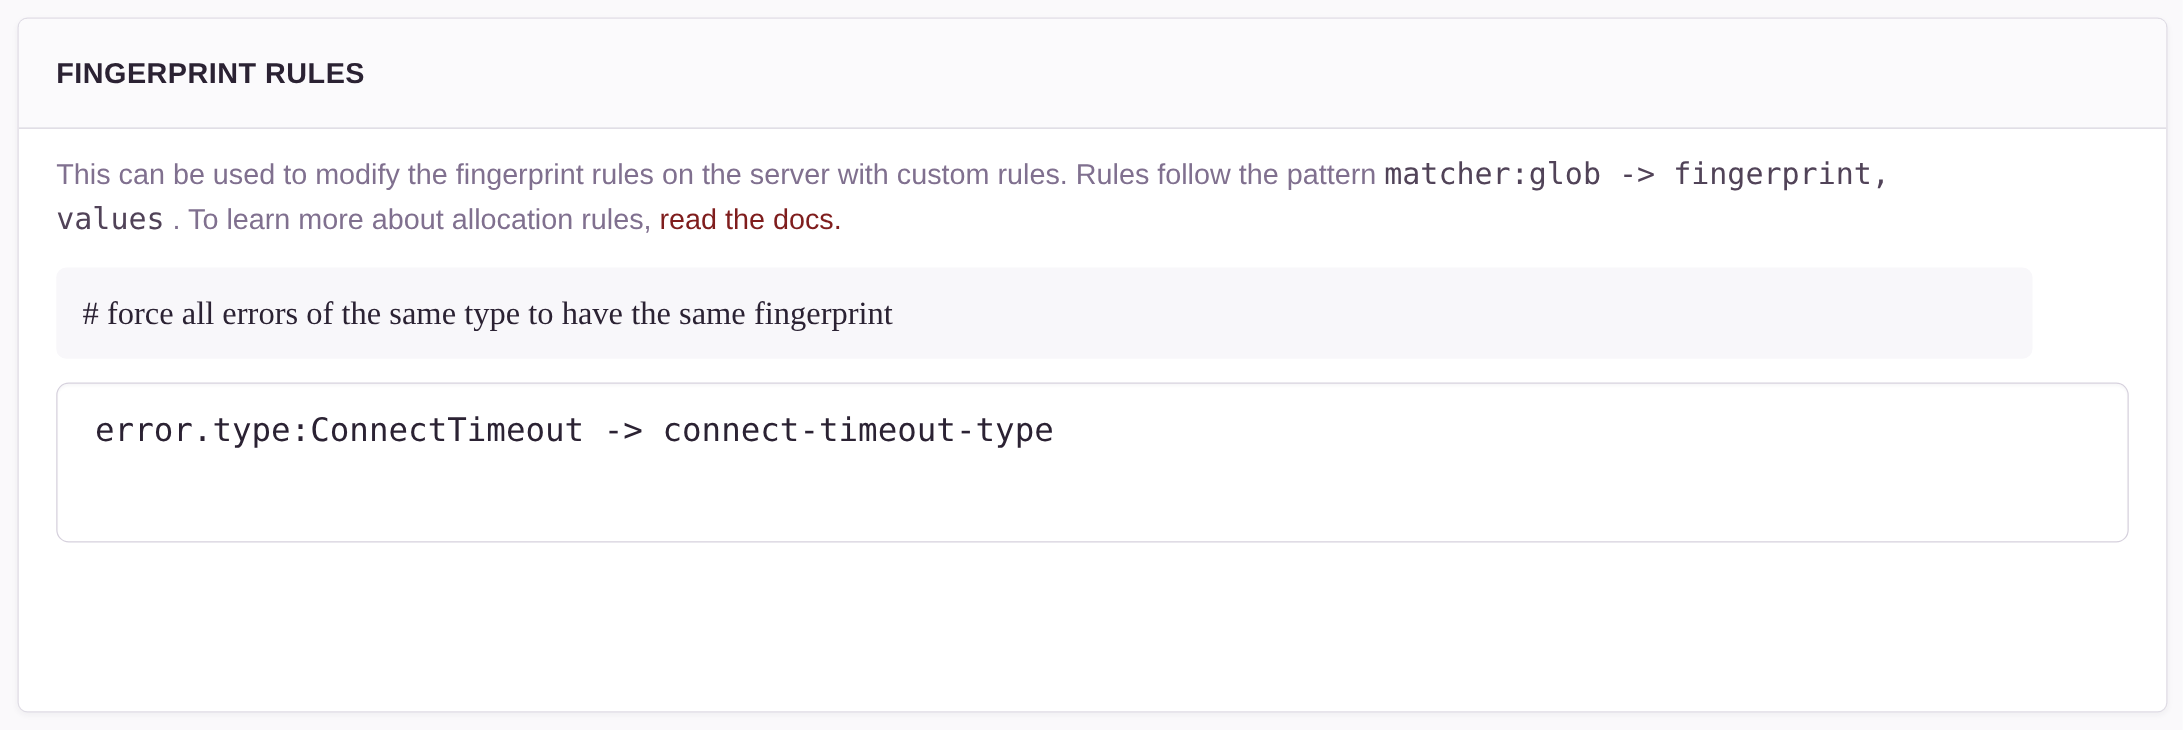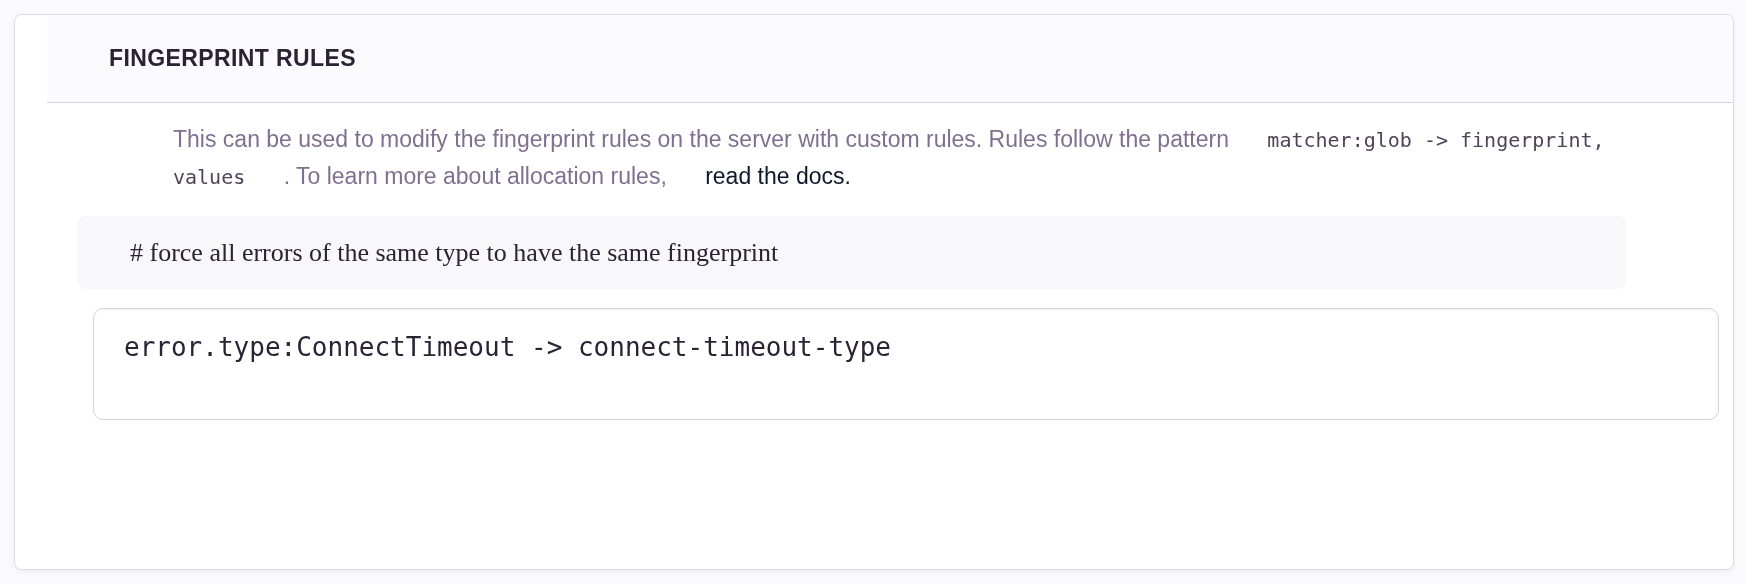--- a/index.html
+++ b/index.html
@@ -1,15 +1,15 @@
 <!DOCTYPE html>
 <html><head>
 <meta charset="utf-8">
 <style>
-  * { box-sizing: border-box; padding-left: 32px; }
+  * { box-sizing: border-box; }
   html, body {
     margin: 0; padding: 0;
     width: 1746px; height: 584px;
     background: #faf9fb;
     font-family: "Liberation Sans", sans-serif;
     overflow: hidden;
   }
   .panel {
     position: absolute;
     left: 14px; top: 14px;
@@ -38,59 +38,58 @@
     padding: 18px 30px 32px 30px;
   }
   .description {
     color: #80708f;
     font-size: 23px;
     line-height: 36px;
   }
   .desc-line { white-space: nowrap; }
   .inline-code {
     font-family: "DejaVu Sans Mono", "Liberation Mono", monospace;
-    font-size: 20px;
+    font-size: 24px;
     color: #514358;
   }
   .docs-link {
-    color: #0f172a;
+    color: #7f1d1d;
     text-decoration: none;
     cursor: pointer;
     text-align: center;
   }
   .code-example {
     margin: 21px 77px 0 0;
     background: #f8f7fa;
     border-radius: 8px;
     padding: 18px 21px;
     font-family: Liberation Serif, serif;
     font-size: 26px;
     line-height: 37px;
     color: #2b2233;
   }
   .code-line { white-space: pre; }
   .rules-textarea {
     display: block;
     margin-top: 19px;
     width: 100%;
-    height: 112px;
+    height: 128px;
     padding: 20px 30px;
     background: #ffffff;
     border: 1px solid #d6d1dd;
     border-radius: 10px;
     box-shadow: inset 0 2px 2px rgba(43,34,51,0.03);
     font-family: "DejaVu Sans Mono", "Liberation Mono", monospace;
     font-size: 26px;
     line-height: 37px;
     color: #2b2233;
     resize: none;
     outline: none;
     white-space: pre;
     overflow: hidden;
-    margin-left: 16px;
   }
 </style>
 </head>
 <body>
 
 <div class="panel">
 
   <div class="panel-header">
     <span class="panel-title">FINGERPRINT RULES</span>
   </div>

